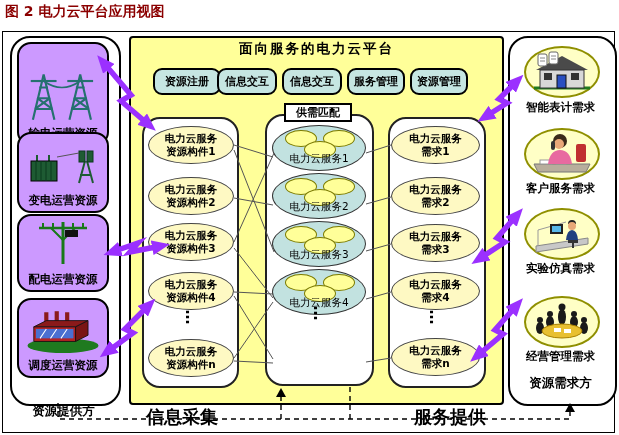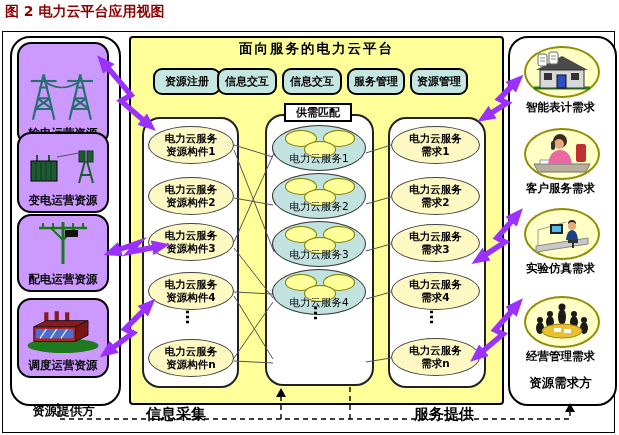--- a/index.html
+++ b/index.html
@@ -23,21 +23,21 @@
          font-size:11px;font-weight:bold;display:flex;align-items:center;justify-content:center;z-index:3;box-sizing:border-box;white-space:nowrap;}
   .cell{background:#fef9c3;border:1.5px solid #444;border-radius:50%;display:flex;flex-direction:column;
         align-items:center;justify-content:center;font-size:10.5px;font-weight:bold;line-height:13px;text-align:center;z-index:2;box-sizing:border-box;white-space:nowrap;}
   .svc{background:#C2E2E0;border:1.5px solid #333;border-radius:50%;z-index:2;box-sizing:border-box;}
   .mini{position:absolute;width:32px;height:17px;background:#FFFF99;border:1px solid #7A7A00;border-radius:50%;box-sizing:border-box;}
   .svc .lab{position:absolute;left:0;right:0;top:26px;text-align:center;font-size:10.5px;font-weight:normal;white-space:nowrap;}
   .vdots{font-size:15px;font-weight:bold;transform:rotate(90deg);z-index:2;line-height:10px;}
   .ybubble{background:#FFFFC6;border:2px solid #8F8F00;border-radius:50%;display:flex;align-items:center;justify-content:center;box-sizing:border-box;}
   .clabel{left:508px;width:105px;text-align:center;font-size:11.5px;font-weight:bold;white-space:nowrap;}
   .footer{font-size:12.5px;font-weight:bold;text-align:center;white-space:nowrap;}
-  .flowlab{font-size:15px;font-weight:bold;white-space:nowrap;}
+  .flowlab{font-size:18px;font-weight:bold;white-space:nowrap;}
   svg.overlay{position:absolute;left:0;top:0;z-index:6;pointer-events:none;}
 </style>
 </head>
 <body>
 
 <div id="stage">
 
   <div class="abs fig-title">图 2 电力云平台应用视图</div>
   <div class="abs frame"></div>
 

